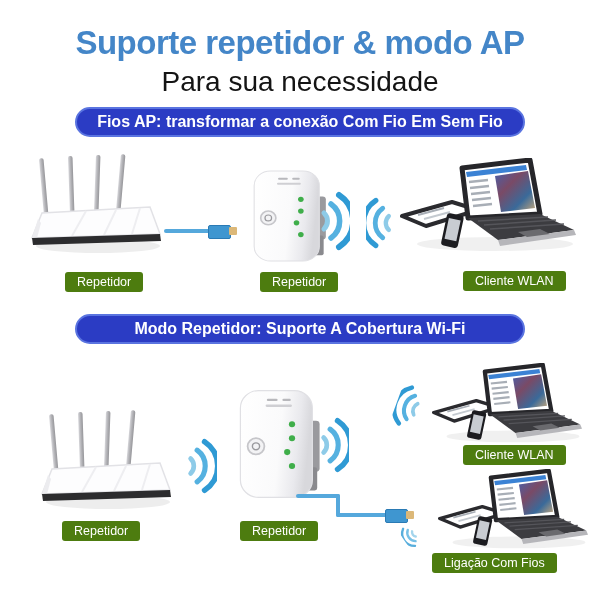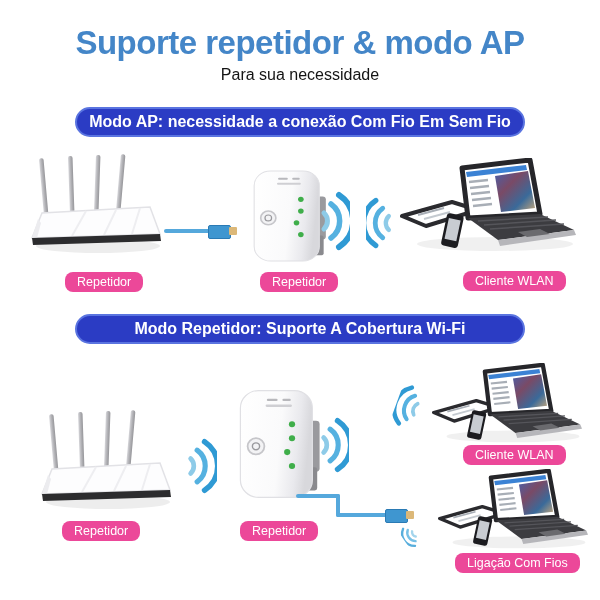--- a/index.html
+++ b/index.html
@@ -6,33 +6,33 @@
   .canvas{
     position:relative;width:600px;height:600px;background:#ffffff;
     font-family:"Liberation Sans",sans-serif;overflow:hidden;
   }
   .page-title{
     position:absolute;top:24px;left:0;width:600px;text-align:center;
     font-size:33px;font-weight:bold;color:#4486c8;letter-spacing:-0.5px;margin:0;
   }
   .page-subtitle{
     position:absolute;top:66px;left:0;width:600px;text-align:center;
-    font-size:16px;font-weight:normal;color:#141414;
+    font-size:28px;font-weight:normal;color:#141414;
   }
   .banner{
     position:absolute;left:75px;width:450px;height:30px;box-sizing:border-box;
     background:#2b3cc4;border:2px solid #5a74e0;border-radius:16px;
     color:#ffffff;font-size:16px;font-weight:bold;text-align:center;line-height:26px;
     white-space:nowrap;
   }
   .banner.b1{top:107px;}
   .banner.b2{top:314px;}
   .pill{
-    position:absolute;background:#ec4899;color:#fff;font-size:12.5px;
-    padding:3px 12px;border-radius:8px;white-space:nowrap;line-height:14px;
+    position:absolute;background:#4d7c0f;color:#fff;font-size:12.5px;
+    padding:3px 12px;border-radius:3px;white-space:nowrap;line-height:14px;
   }
   .abs{position:absolute;}
   .cable{position:absolute;background:#55a8dc;border-radius:2px;}
   .rj45{position:absolute;background:#3f96d0;border:1px solid #2a7ab4;border-radius:2px;}
   .rj45-tip{position:absolute;background:#dcb878;border-radius:1px;}
   .wifi{position:absolute;}
   .wifi.flip{transform:scaleX(-1);}
 </style>
 </head>
 <body>
@@ -57,21 +57,21 @@
         <stop offset="1" stop-color="#c8a87a"></stop>
     </linearGradient>
   </defs>
 </svg>
 
 <div class="canvas">
 
   <h1 class="page-title">Suporte repetidor &amp; modo AP</h1>
   <div class="page-subtitle">Para sua necessidade</div>
 
-  <div class="banner b1">Modo AP: necessidade a conexão Com Fio Em Sem Fio</div>
+  <div class="banner b1">Fios AP: transformar a conexão Com Fio Em Sem Fio</div>
 
   <svg class="abs" style="left:28px;top:150px" width="150" height="115" viewBox="0 0 150 115">
     <g>
       <rect x="16" y="8" width="4.5" height="58" rx="2" fill="url(#antGrad)" transform="rotate(-5 18 66)"></rect>
       <rect x="42" y="6" width="4.5" height="58" rx="2" fill="url(#antGrad)" transform="rotate(-2 44 64)"></rect>
       <rect x="66" y="5" width="4.5" height="57" rx="2" fill="url(#antGrad)" transform="rotate(2 68 62)"></rect>
       <rect x="88" y="4" width="4.5" height="57" rx="2" fill="url(#antGrad)" transform="rotate(5 90 61)"></rect>
     </g>
     <ellipse cx="70" cy="96" rx="62" ry="7" fill="#000" opacity="0.07"></ellipse>
     <polygon points="4,88 14,63 122,57 132,84" fill="#fdfdfe" stroke="#e2e2e6" stroke-width="1.5"></polygon>
@@ -263,15 +263,15 @@
       <line x1="84" y1="67" x2="156" y2="62" stroke="#55555a" stroke-width="1.5"></line>
       <line x1="90" y1="71" x2="164" y2="66" stroke="#55555a" stroke-width="1.5"></line>
       <polygon points="98,82 174,72 176,77 100,88" fill="#b6b6ba"></polygon>
       <polygon points="118,74 140,71 150,76 127,79" fill="#6a6a6e"></polygon>
     </g>
     <g transform="rotate(12 52 72)">
       <rect x="44" y="56" width="17" height="33" rx="3" fill="#1c1c20"></rect>
       <rect x="46.5" y="61" width="12" height="21" fill="#c8ccd2"></rect>
     </g>
   </svg>
-  <span class="pill" style="left:455px;top:553px">Ligação Com Fios</span>
+  <span class="pill" style="left:432px;top:553px">Ligação Com Fios</span>
 
 </div>
 
 </body></html>

